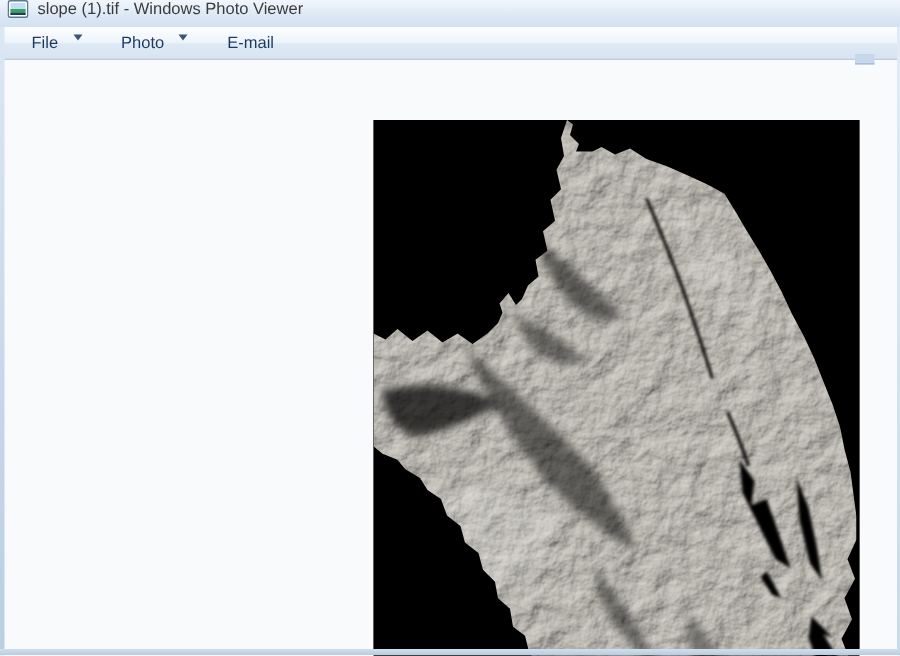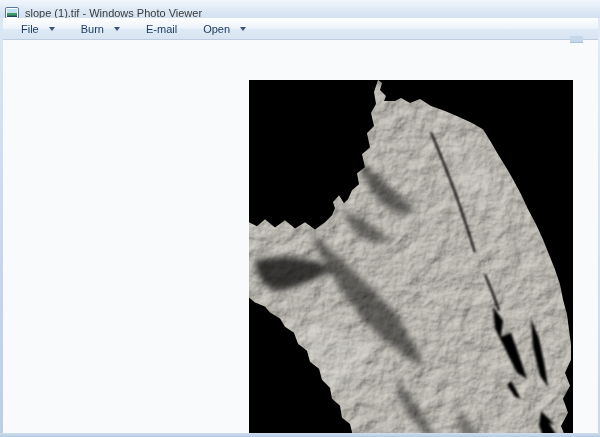--- a/index.html
+++ b/index.html
@@ -8,36 +8,36 @@
     font-family:"Liberation Sans", sans-serif;
     background:#f8fafc;
   }
   .window { position:relative; width:600px; height:437px; background:#f8fafc; }
 
   
   .titlebar {
     position:absolute; top:0; left:0; right:0; height:26px;
     background:linear-gradient(#f1f6fc, #dbe7f4 45%, #c9daed);
     border-bottom:1px solid #a6bbd2;
-    display:flex; align-items:center; padding-left:5px; box-sizing:border-box;
+    display:flex; padding-left:5px; box-sizing:border-box;
   }
   .app-icon { width:14px; height:12px; flex:0 0 auto; }
   .title-text {
     margin-left:6px; font-size:11px; color:#3b3b3b; white-space:nowrap;
   }
 
   
   .menubar {
     position:absolute; top:18px; left:0; right:0; height:22px;
     background:linear-gradient(#fdfeff, #eef4fb 48%, #dde9f5 55%, #d8e4f1);
     border-bottom:1px solid #bdccde;
     display:flex; align-items:center; padding-left:10px; box-sizing:border-box;
   }
   .menu-item {
-    display:flex; align-items:center; gap:10px;
+    display:flex; align-items:flex-start; gap:10px;
     padding:3px 11px; margin-right:4px;
     font-size:11px; color:#1c3a5e; cursor:default; border-radius:2px;
   }
   .caret {
     width:0; height:0;
     border-left:3.5px solid transparent; border-right:3.5px solid transparent;
     border-top:4px solid #3a5574;
   }
 
   
@@ -84,29 +84,25 @@
     </svg>
     <span class="title-text">slope (1).tif - Windows Photo Viewer</span>
   </div>
 
   <div class="menubar">
     <div class="menu-item">
       <span>File</span>
       <span class="caret"></span>
     </div>
     <div class="menu-item">
-      <span>Burn</span>
+      <span>Photo</span>
       <span class="caret"></span>
     </div>
     <div class="menu-item">
       <span>E-mail</span>
-    </div>
-    <div class="menu-item">
-      <span>Open</span>
-      <span class="caret"></span>
     </div>
   </div>
 
   <div class="content">
     <div class="image-stage" title="Grayscale slope raster map (hillshade-style terrain with dark valleys and rift cracks) displayed on a black background, right-aligned in the viewer">
       <svg viewBox="0 0 324 392" preserveAspectRatio="none" role="img">
         <defs>
           <clipPath id="terra">
             <path d="M129,0 L133,3 131,10 137,16 135,21 146,21 152,18 161,23 171,19 182,26 196,31
                      210,37 223,43 234,49 242,62 249,74 257,87 264,99 272,114 279,129 287,144

